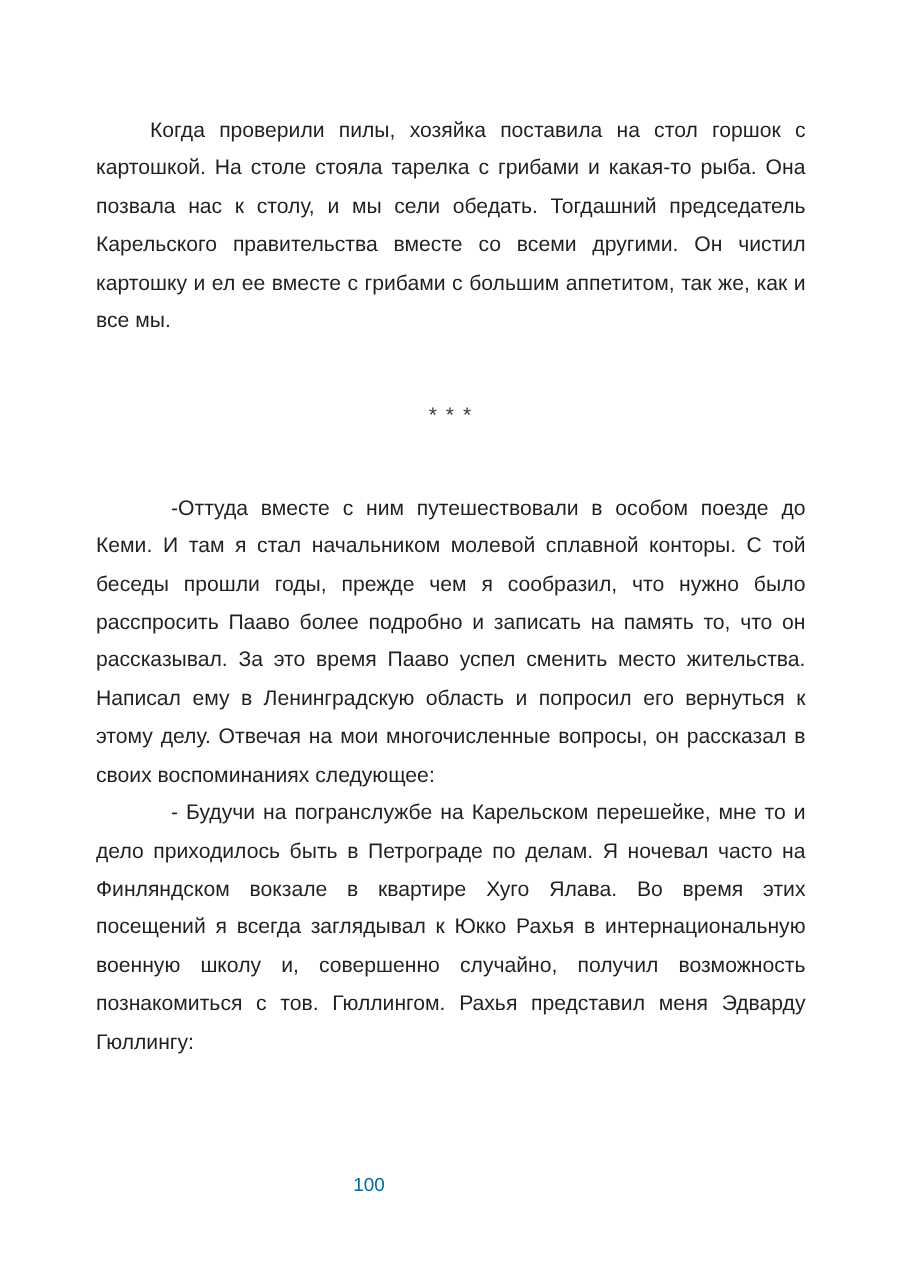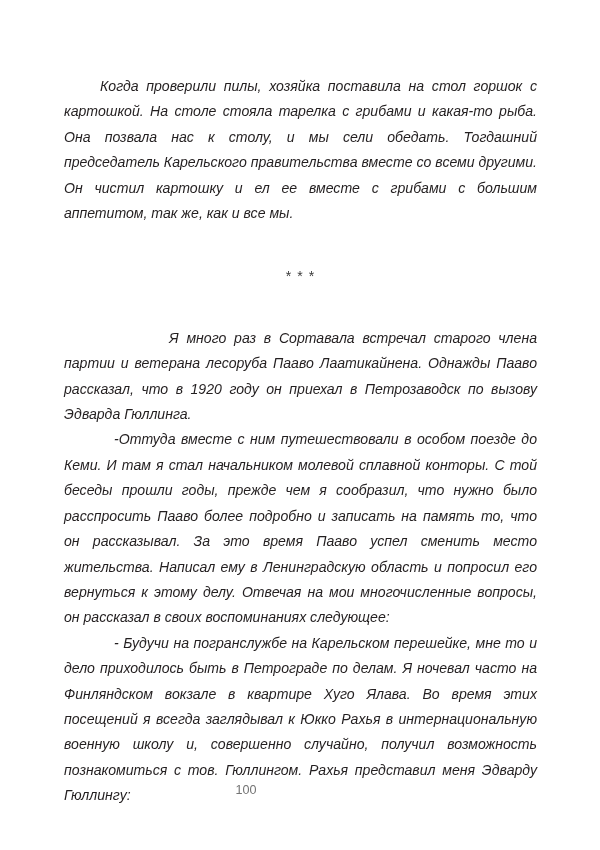--- a/index.html
+++ b/index.html
@@ -36,21 +36,20 @@
   p.para {
     margin: 0;
     font-size: 14.1px;
     line-height: 25.4px;
     text-align: justify;
     text-justify: inter-word;
     color: #231f20;
     -webkit-hyphens: none;
     hyphens: none;
     word-spacing: normal;
-    font-style: italic;
   }
 
   
   p.indent-sm  { text-indent: 36px; }
   p.indent-md  { text-indent: 50px; }
   p.indent-lg  { text-indent: 105px; }
 
   
   p.para:last-child { }
 
@@ -68,40 +67,39 @@
   .gap-after-sep  { height: 36px; }
 
   .folio {
     position: absolute;
     left: 0;
     top: 782px;
     width: 492px;
     text-align: center;
     font-size: 12.6px;
     line-height: 16px;
-    color: #737373;
+    color: #0369a1;
   }
 </style>
 </head>
 <body>
 
 <div class="page">
 
   <div class="text-column">
 
     <p class="para indent-sm">Когда проверили пилы, хозяйка поставила на стол горшок с картошкой. На столе стояла тарелка с грибами и какая-то рыба. Она позвала нас к столу,  и мы сели обедать. Тогдашний председатель Карельского правительства вместе со всеми другими.  Он чистил картошку  и ел ее вместе с грибами с большим аппетитом, так же, как и все мы.</p>
 
 
     <div class="gap-before-sep"></div>
 
     <div class="separator">* * *</div>
 
     <div class="gap-after-sep"></div>
 
-    <p class="para indent-lg">Я много раз в Сортавала встречал старого члена партии и ветерана лесоруба Пааво Лаатикайнена. Однажды Пааво рассказал, что в 1920 году он приехал в Петрозаводск по вызову Эдварда Гюллинга.</p>
 
     <p class="para indent-md">-Оттуда вместе с ним путешествовали в особом поезде до Кеми. И там я стал начальником молевой сплавной конторы. С той беседы прошли годы, прежде чем я сообразил, что нужно было расспросить Пааво более подробно и записать на память то, что он рассказывал. За это время Пааво успел сменить место жительства. Написал ему в Ленинградскую область и попросил его вернуться к этому делу. Отвечая на мои многочисленные вопросы, он рассказал в своих воспоминаниях следующее:</p>
 
     <p class="para indent-md">- Будучи на погранслужбе на Карельском перешейке, мне то и дело приходилось быть в Петрограде по делам. Я ночевал часто на Финляндском вокзале в квартире Хуго Ялава. Во время этих посещений я всегда заглядывал к Юкко Рахья в интернациональную военную школу и, совершенно случайно, получил возможность познакомиться с тов. Гюллингом. Рахья представил меня Эдварду Гюллингу:</p>
 
   </div>
 
   <div class="folio">100</div>
 
 </div>

